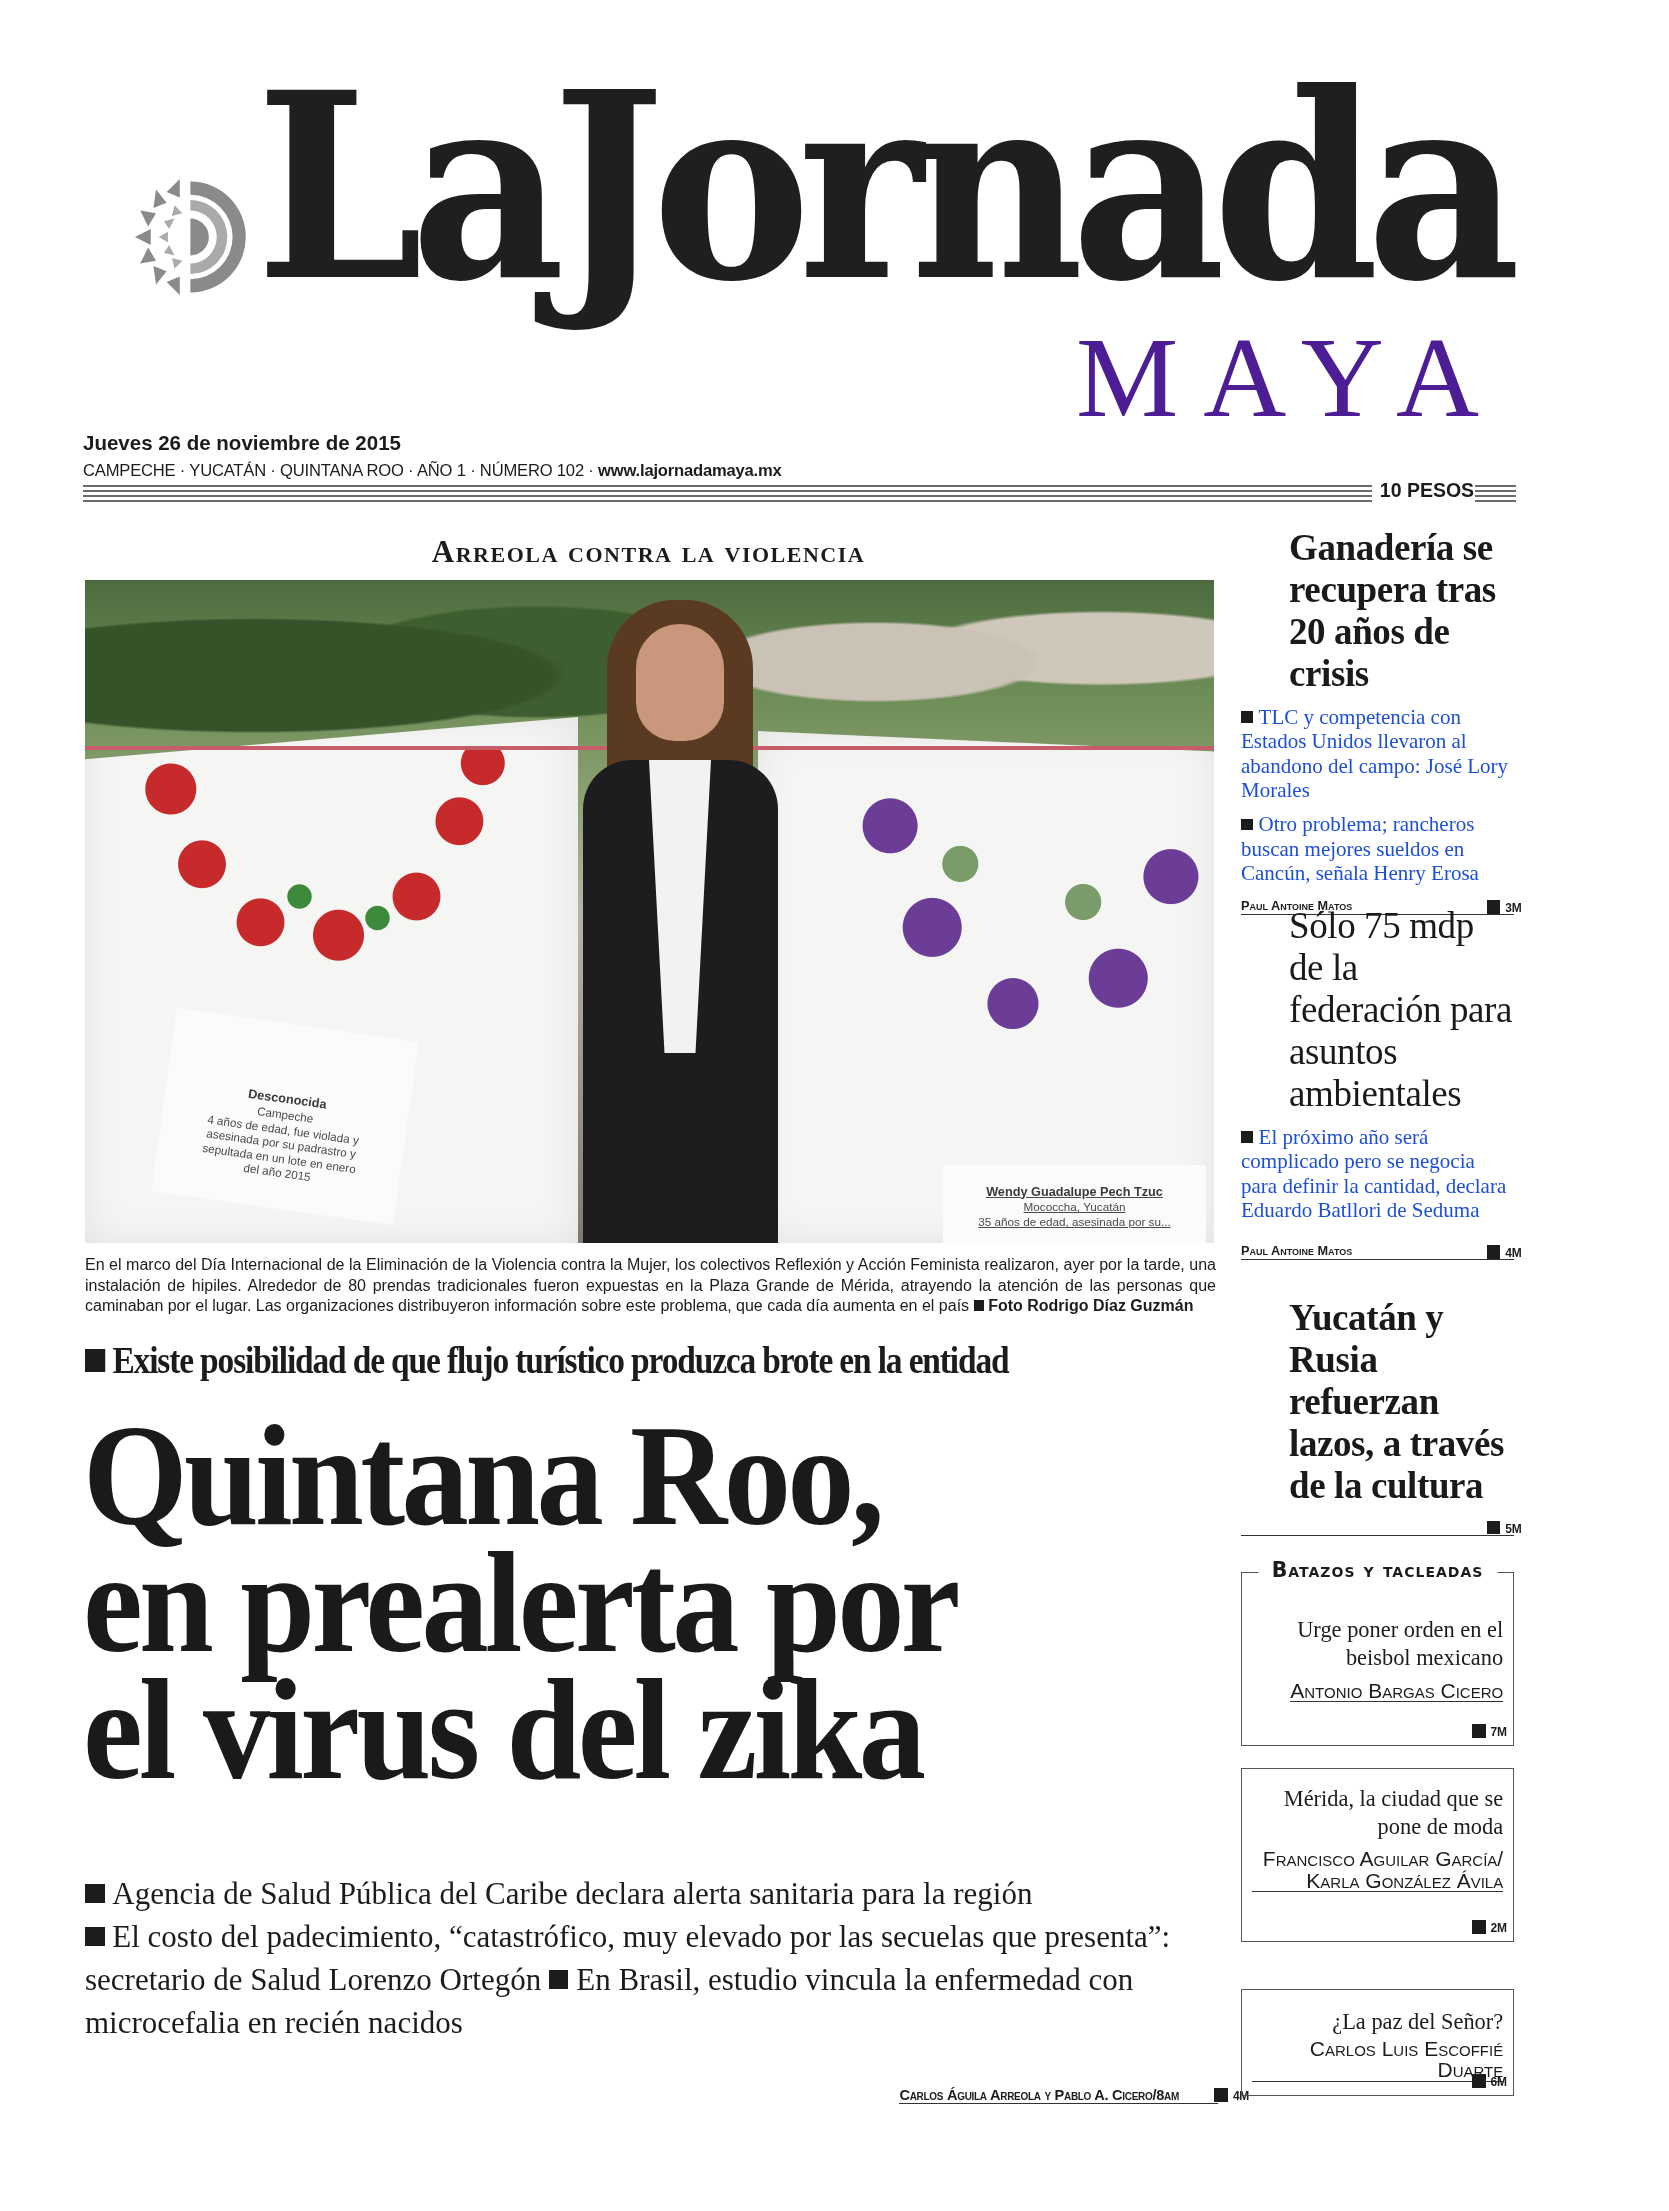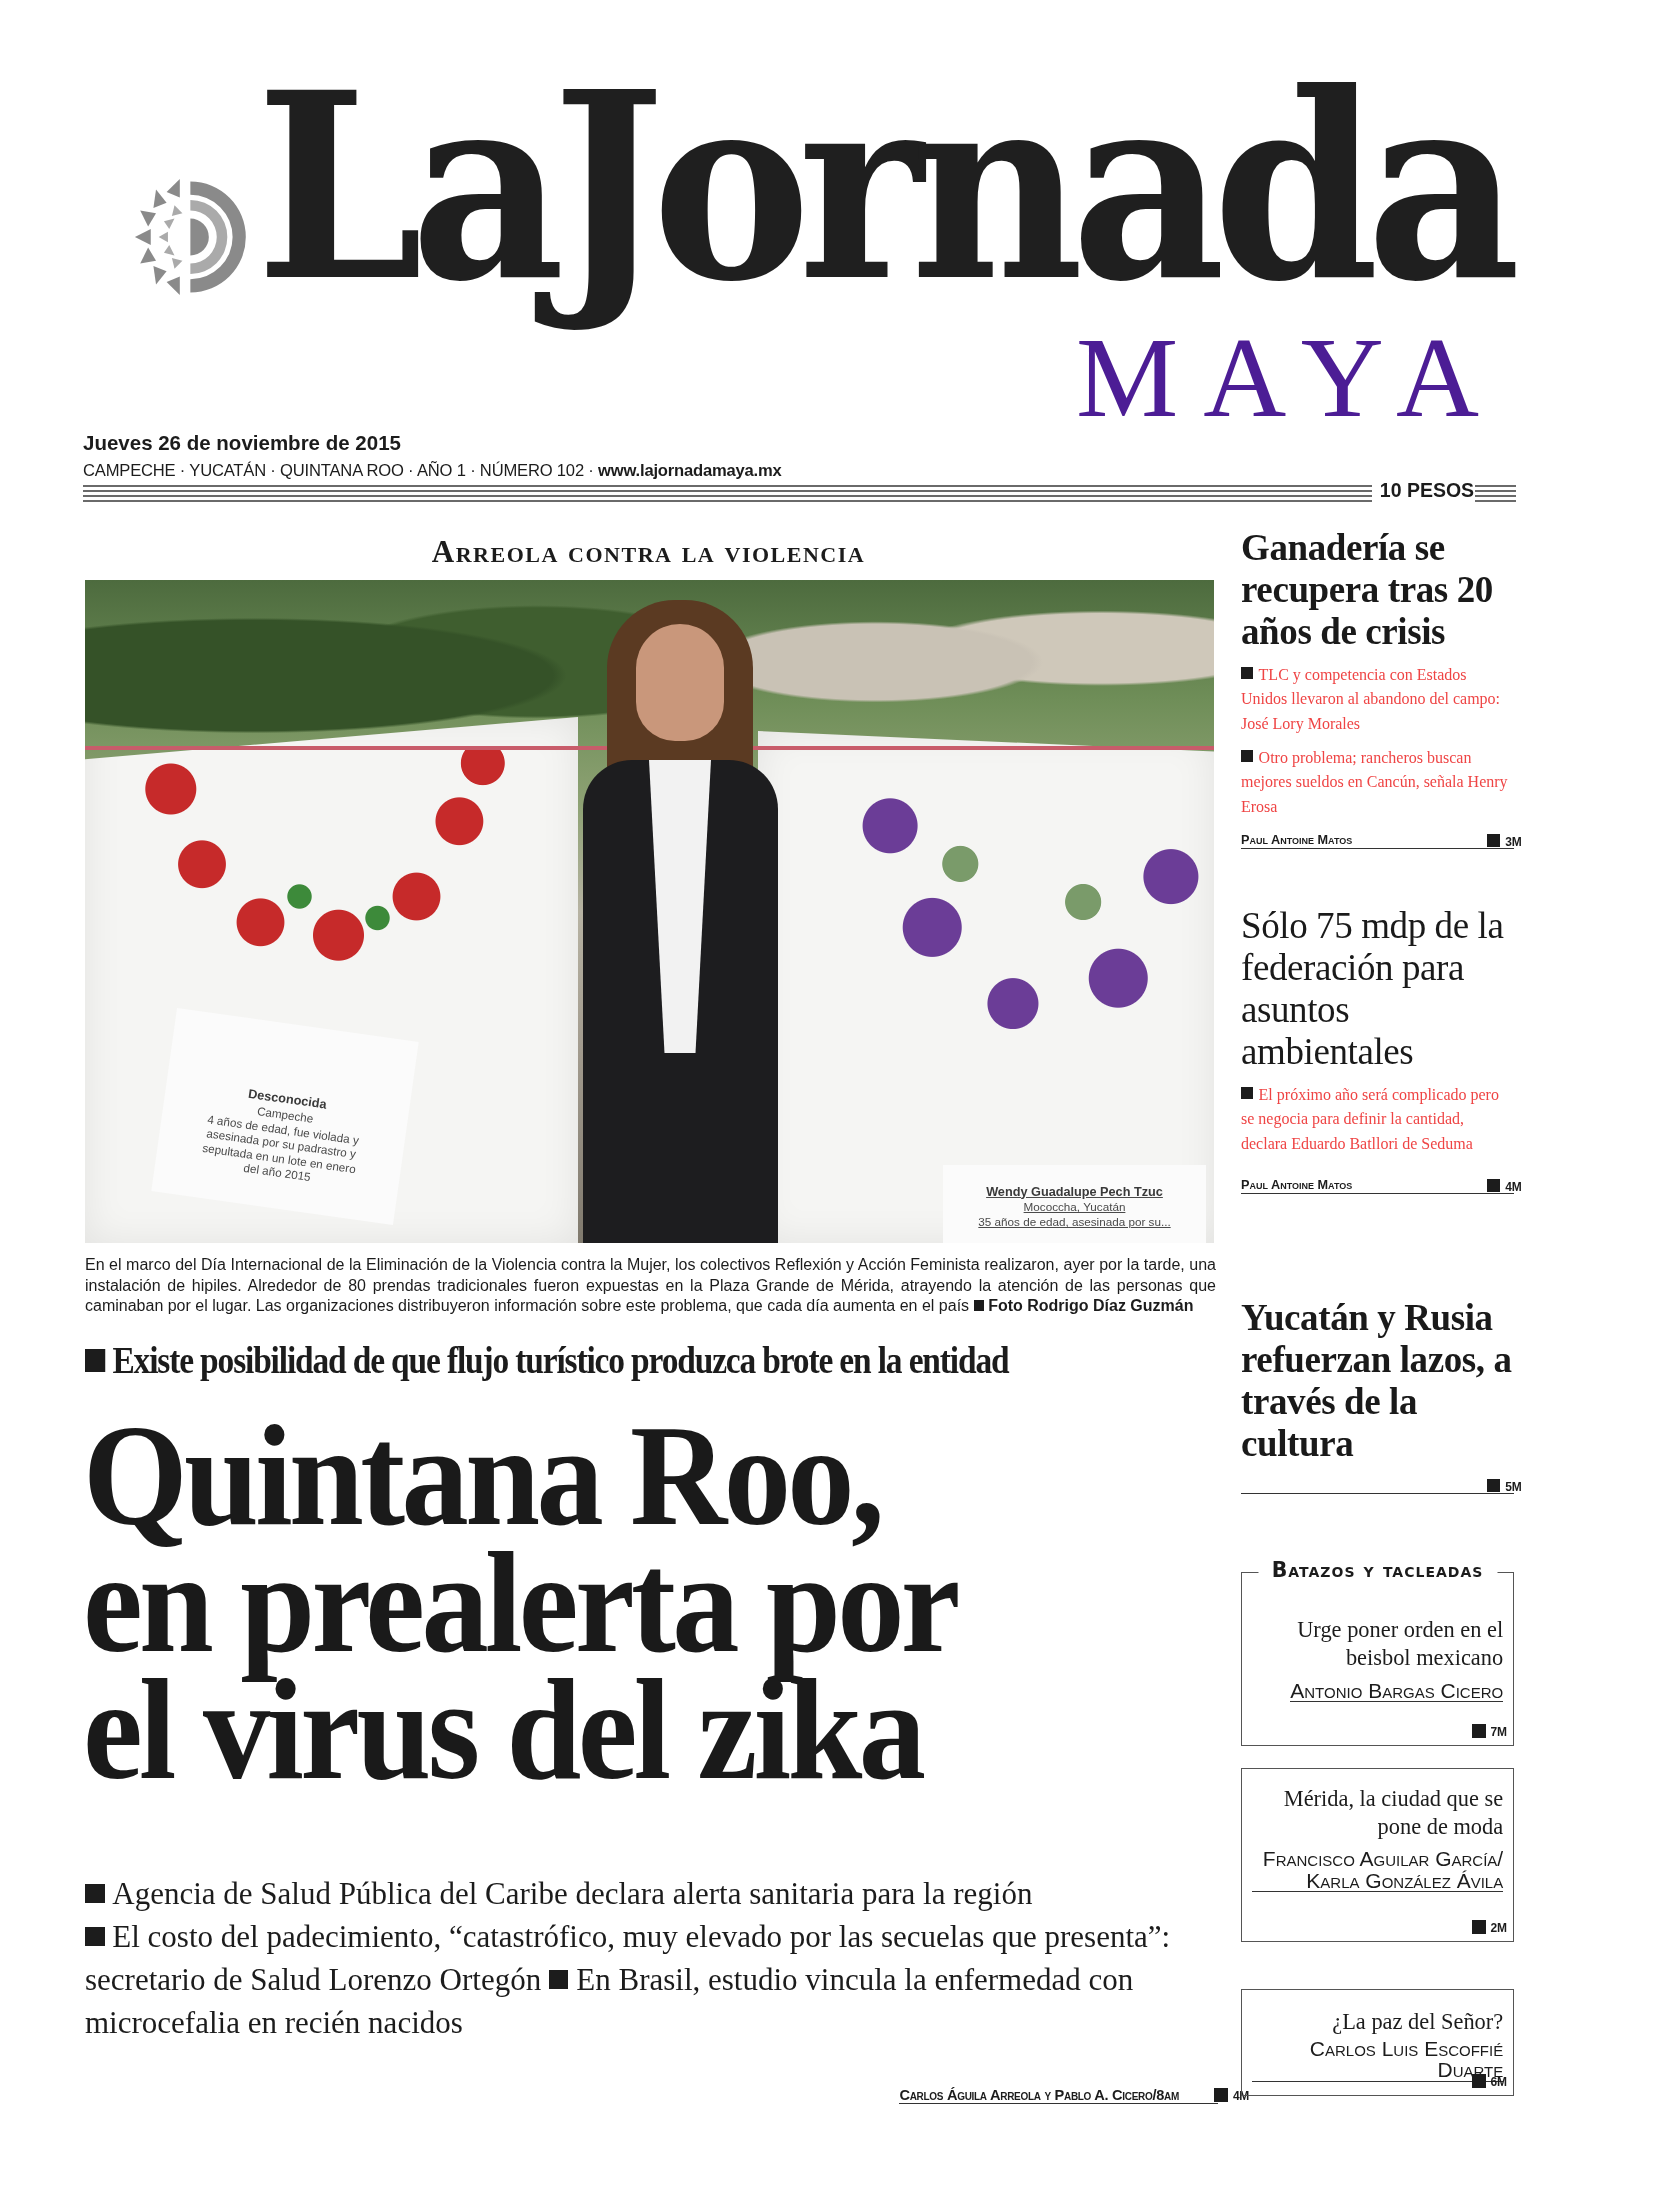--- a/index.html
+++ b/index.html
@@ -90,23 +90,23 @@
   .deck { position: absolute; left: 85px; top: 1872px; width: 1131px; font-size: 31px; line-height: 43px; color: #1c1c1c; }
   .sq { display: inline-block; width: 19.5px; height: 19.5px; background: #1c1c1c; margin-right: 7.8px; vertical-align: 1px; }
   .byline-main { position: absolute; right: 452px; top: 2087px; font-family: "Liberation Sans", sans-serif;
     font-size: 14.6px; font-weight: bold; font-variant: small-caps; letter-spacing: -0.3px; border-bottom: 1.5px solid #333; padding-right: 39px; }
   .pg { display: inline-block; font-family: "Liberation Sans", sans-serif; font-weight: bold; font-size: 12px; }
   .pg .blk { display: inline-block; width: 13.7px; height: 13.7px; background: #1c1c1c; margin-right: 4.9px; vertical-align: -2px; }
   .byline-main .pg { position: absolute; right: -31px; top: 1px; }
 
   
   .side { position: absolute; left: 1241px; width: 273px; }
-  .side h2 { font-size: 37px; line-height: 42px; font-weight: bold; color: #1a1a1a; letter-spacing: -0.4px; }
+  .side h2 { font-size: 37px; line-height: 42px; font-weight: bold; color: #1a1a1a; letter-spacing: -0.4px; margin-left: 48px; }
   .side h2.light { font-weight: normal; font-size: 37px; }
-  .side .bul { font-size: 16px; line-height: 24.4px; margin-top: 9.8px; color: #ef4444; }
+  .side .bul { font-size: 21px; line-height: 24.4px; margin-top: 9.8px; color: #1d4ed8; }
   .side .bul .sq { width: 11.7px; height: 11.7px; margin-right: 5.9px; vertical-align: 1px; }
   .side .by { position: relative; margin-top: 13.7px; font-family: "Liberation Sans", sans-serif; font-weight: bold;
     font-size: 12.7px; font-variant: small-caps; border-bottom: 1.5px solid #333; padding-bottom: 1px; }
   .side .by .pg { position: absolute; right: -7.8px; top: 1px; }
   .side .endmark { position: relative; margin-top: 11.7px; height: 17.6px; border-bottom: 1.5px solid #333; }
   .side .endmark .pg { position: absolute; right: -7.8px; top: 2px; }
 
   .box { position: absolute; left: 1241px; width: 273px; border: 1.5px solid #555; text-align: right; padding: 11.7px 9.8px 9.8px; }
   .box .col-title { position: absolute; top: -15.6px; left: 50%; transform: translateX(-50%); background: #fff; padding: 0 13.7px;
     font-family: "DejaVu Sans", sans-serif; font-weight: bold; font-size: 20.5px; line-height: 27px; letter-spacing: 1px; font-variant: small-caps; white-space: nowrap; }

